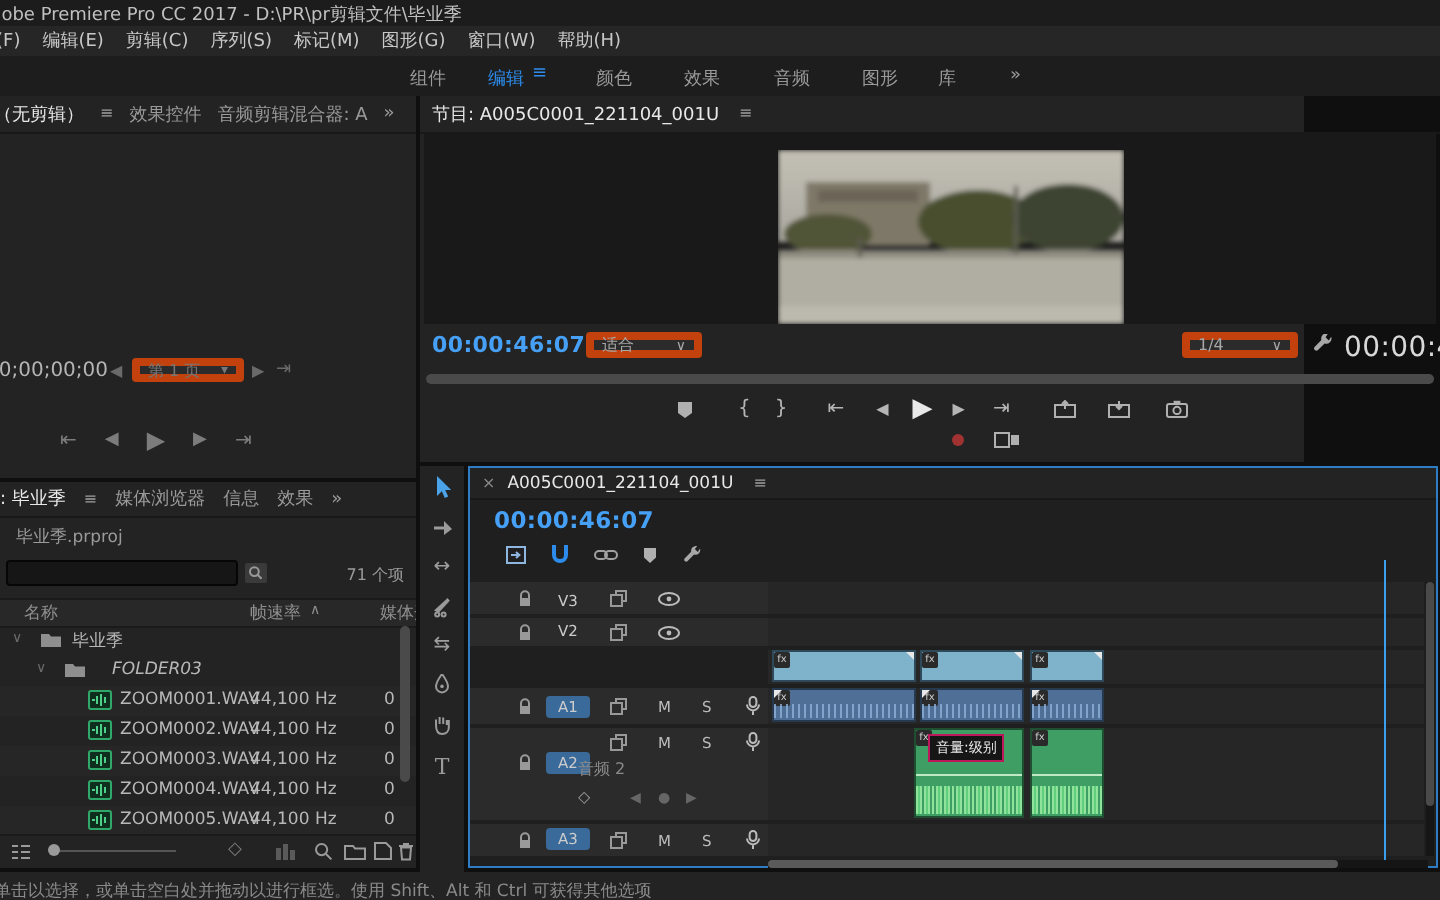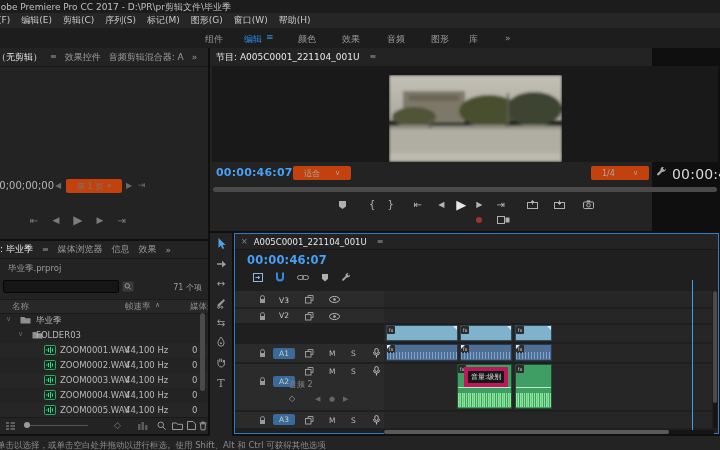--- a/index.html
+++ b/index.html
@@ -5,21 +5,21 @@
   html,body{margin:0;padding:0;background:#000;}
   .app{position:relative;width:720px;height:450px;background:#0f0f0f;overflow:hidden;
        font-family:"DejaVu Sans","Liberation Sans",sans-serif;color:#bbb;
        -webkit-font-smoothing:antialiased;}
   .abs{position:absolute;}
   .panel{position:absolute;background:#232323;}
   .tab{font-size:9px;color:#9a9a9a;white-space:nowrap;}
   .tab.active{color:#e8e8e8;}
   .tc-blue{color:#46a0f5;font-size:11px;font-weight:bold;letter-spacing:.2px;white-space:nowrap;}
   .tc-white{color:#d8d8d8;font-size:14px;letter-spacing:.2px;white-space:nowrap;}
-  .dd{background:#2b2b2b;border:7px solid #c2410c;border-radius:2px;color:#a8a8a8;
+  .dd{background:#2b2b2b;border:4px solid #c2410c;border-radius:2px;color:#a8a8a8;
       font-size:8px;display:flex;align-items:center;justify-content:space-between;
       padding:0 4px;box-sizing:border-box;height:13px;}
   .gicon{color:#9e9e9e;font-size:9px;line-height:1;}
   .dim{color:#6a6a6a;}
   .trackhead{position:absolute;left:0;width:149px;background:#2b2b2b;}
   .trackcontent{position:absolute;left:149px;right:6px;background:#262626;}
   .tlabel{position:absolute;left:38px;width:22px;height:11px;border-radius:2px;
           font-size:7.5px;text-align:center;line-height:11px;color:#ccc;}
   .tlabel.target{background:#3a6a99;}
   .vclip{position:absolute;top:0;bottom:1px;background:#7fb3cc;border:1px solid #2e4a5a;
@@ -222,21 +222,21 @@
       <svg class="abs" style="left:20px;top:3px;" width="11" height="8">
           <path d="M0.5 1h4l1 1.3h5v5.2h-10z" fill="#8f8f8f"></path>
         </svg>
       <span class="abs" style="left:36px;top:2px;">毕业季</span>
     </div>
     <div class="filerow" style="top:87px;">
       <span class="abs dim" style="left:18px;top:2px;font-size:7px;">∨</span>
       <svg class="abs" style="left:32px;top:3px;" width="11" height="8">
           <path d="M0.5 1h4l1 1.3h5v5.2h-10z" fill="#8f8f8f"></path>
         </svg>
-      <span class="abs" style="left:36px;top:2px;">FOLDER03</span>
+      <span class="abs" style="left:56px;top:2px;font-style:italic;">FOLDER03</span>
     </div>
     <div class="filerow" style="top:102px;background:#262626;">
       <svg class="abs" style="left:44px;top:2px;" width="12" height="10">
           <rect x="0.5" y="0.5" width="11" height="9" rx="1" fill="#0e2e1e" stroke="#2fa86a"></rect>
           <path d="M2 5h1.5M4.5 3v4M6.5 2v6M8.5 3.5v3" stroke="#4fd08a"></path>
         </svg>
       <span class="abs" style="left:60px;top:2px;">ZOOM0001.WAV</span>
       <span class="abs" style="left:125px;top:2px;">44,100 Hz</span>
       <span class="abs" style="left:192px;top:2px;">0</span>
     </div>
@@ -473,21 +473,21 @@
       <div class="gclip" style="left:73px;width:55px;">
         <span class="fx">fx</span>
         <div class="abs" style="left:0;right:0;top:22px;height:1px;background:#bfe8c4;"></div>
         <div class="wave2"></div>
       </div>
       <div class="gclip" style="left:131px;width:37px;">
         <span class="fx">fx</span>
         <div class="abs" style="left:0;right:0;top:22px;height:1px;background:#bfe8c4;"></div>
         <div class="wave2"></div>
       </div>
-      <div class="abs" style="left:80px;top:3px;background:#161616;border:4px solid #be185d;padding:1px 3px;font-size:7px;color:#e8e8e8;white-space:nowrap;z-index:3;">音量:级别</div>
+      <div class="abs" style="left:80px;top:3px;background:#161616;border:1px solid #be185d;padding:1px 3px;font-size:7px;color:#e8e8e8;white-space:nowrap;z-index:3;">音量:级别</div>
     </div>
 
     <div class="trackhead" style="top:178px;height:16px;">
       <svg class="abs" style="left:24px;top:4px;" width="7" height="9">
           <path d="M1.5 4V2.6a2 2 0 0 1 4 0V4" fill="none" stroke="#999"></path>
           <rect x="1" y="4" width="5" height="4" fill="#999"></rect>
         </svg>
       <span class="tlabel target" style="top:2px;">A3</span>
       <svg class="abs" style="left:70px;top:4px;" width="9" height="9">
           <rect x="0.5" y="2.5" width="5.5" height="5.5" fill="none" stroke="#999"></rect>

